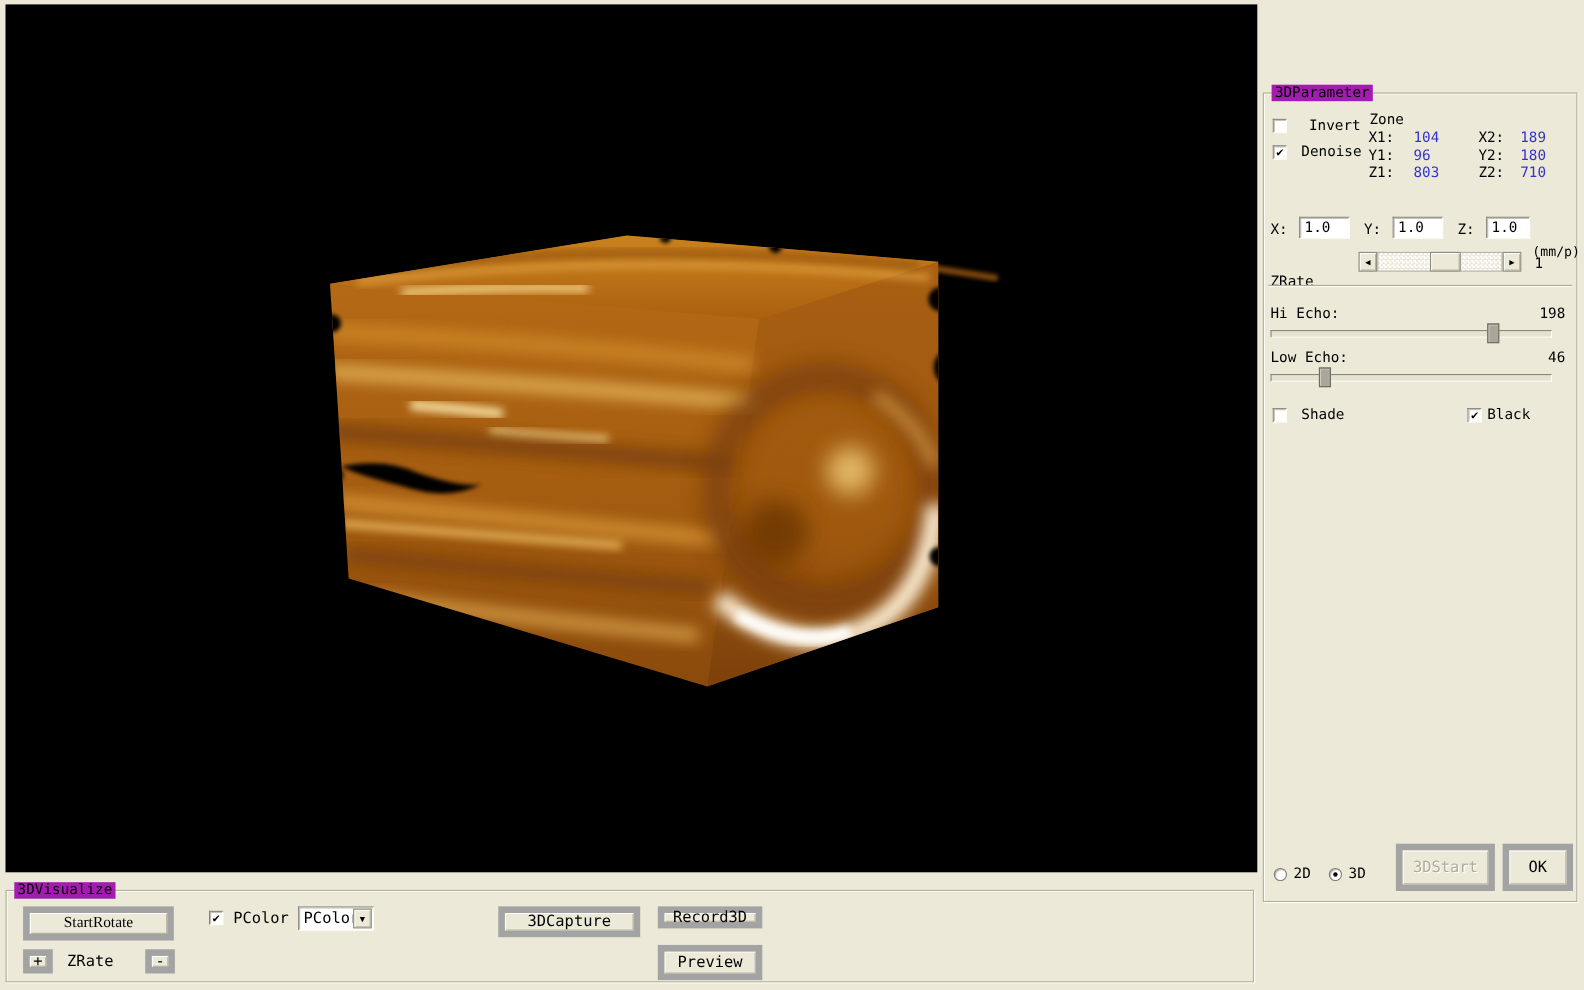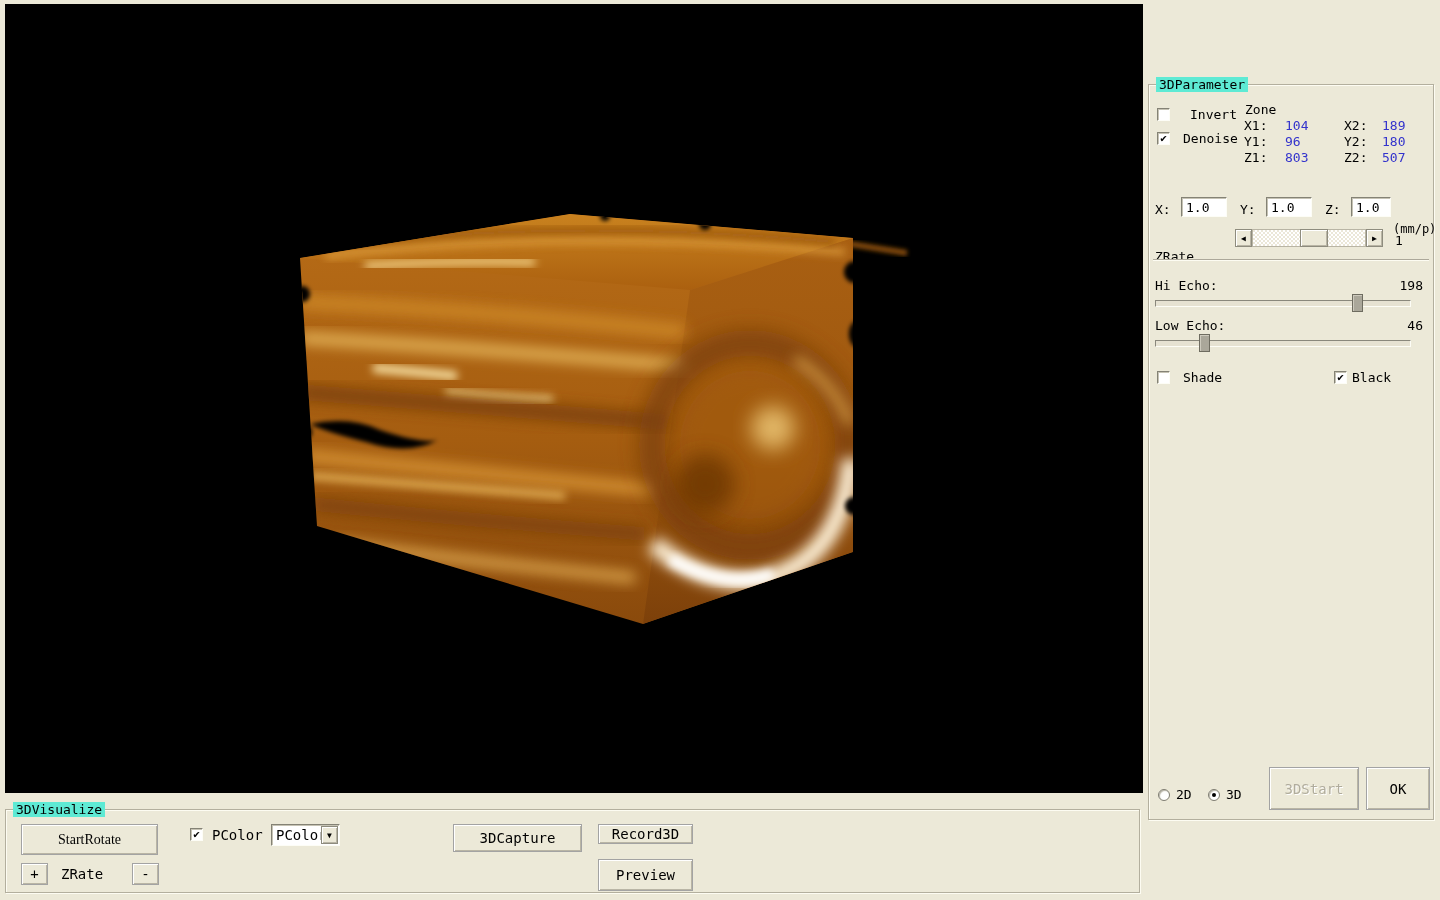--- a/index.html
+++ b/index.html
@@ -20,29 +20,29 @@
     background:#000;
   }
 
   
   .groupbox {
     border:1px solid #b3af9e;
     box-shadow: inset 1px 1px 0 #fdfcf2, 1px 1px 0 #fdfcf2;
   }
   .gb-label {
     position:absolute; top:-8px; left:7px;
-    background:#5eead4; padding:0 3px;
+    background:#a21caf; padding:0 3px;
     font-size:13px; line-height:15px; white-space:nowrap;
   }
 
   
   .btn {
     position:absolute;
     background:#ece9d8;
-    border:1px solid #a3a3a3;
+    border:6px solid #a3a3a3;
     box-shadow: inset 1px 1px 0 #ffffff, inset -1px -1px 0 #b9b5a5;
     display:flex; align-items:center; justify-content:center;
     font-family:"DejaVu Sans Mono", monospace;
     font-size:14px; color:#000; cursor:default;
   }
   .btn.disabled { color:#b0ac9c; text-shadow:1px 1px 0 #fff; }
 
   
   .checkbox {
     position:absolute; width:13px; height:13px; background:#fff;
@@ -234,21 +234,21 @@
   <span class="lbl blue" style="left:136px; top:33px;">104</span>
   <span class="lbl" style="left:195px; top:33px;text-align:center;">X2:</span>
   <span class="lbl blue" style="left:233px; top:33px;">189</span>
   <span class="lbl" style="left:95px; top:49px;">Y1:</span>
   <span class="lbl blue" style="left:136px; top:49px;">96</span>
   <span class="lbl" style="left:195px; top:49px;">Y2:</span>
   <span class="lbl blue" style="left:233px; top:49px;">180</span>
   <span class="lbl" style="left:95px; top:65px;">Z1:</span>
   <span class="lbl blue" style="left:136px; top:65px;">803</span>
   <span class="lbl" style="left:195px; top:65px;">Z2:</span>
-  <span class="lbl blue" style="left:233px; top:65px;">507</span>
+  <span class="lbl blue" style="left:233px; top:65px;">710</span>
 
   <span class="lbl" style="left:6px; top:117px;">X:</span>
   <input class="tb" style="left: 32px; top: 112px; width: 46px; height: 20px;" value="1.0">
   <span class="lbl" style="left:91px; top:117px;">Y:</span>
   <input class="tb" style="left: 117px; top: 112px; width: 46px; height: 20px;" value="1.0">
   <span class="lbl" style="left:176px; top:117px;">Z:</span>
   <input class="tb" style="left: 202px; top: 112px; width: 40px; height: 20px;" value="1.0">
   <span class="lbl" style="left:244px; top:115px; font-size:12px;margin-top:22px;">(mm/p)</span>
 
   <span class="lbl" style="left:6px; top:164px;">ZRate</span>

